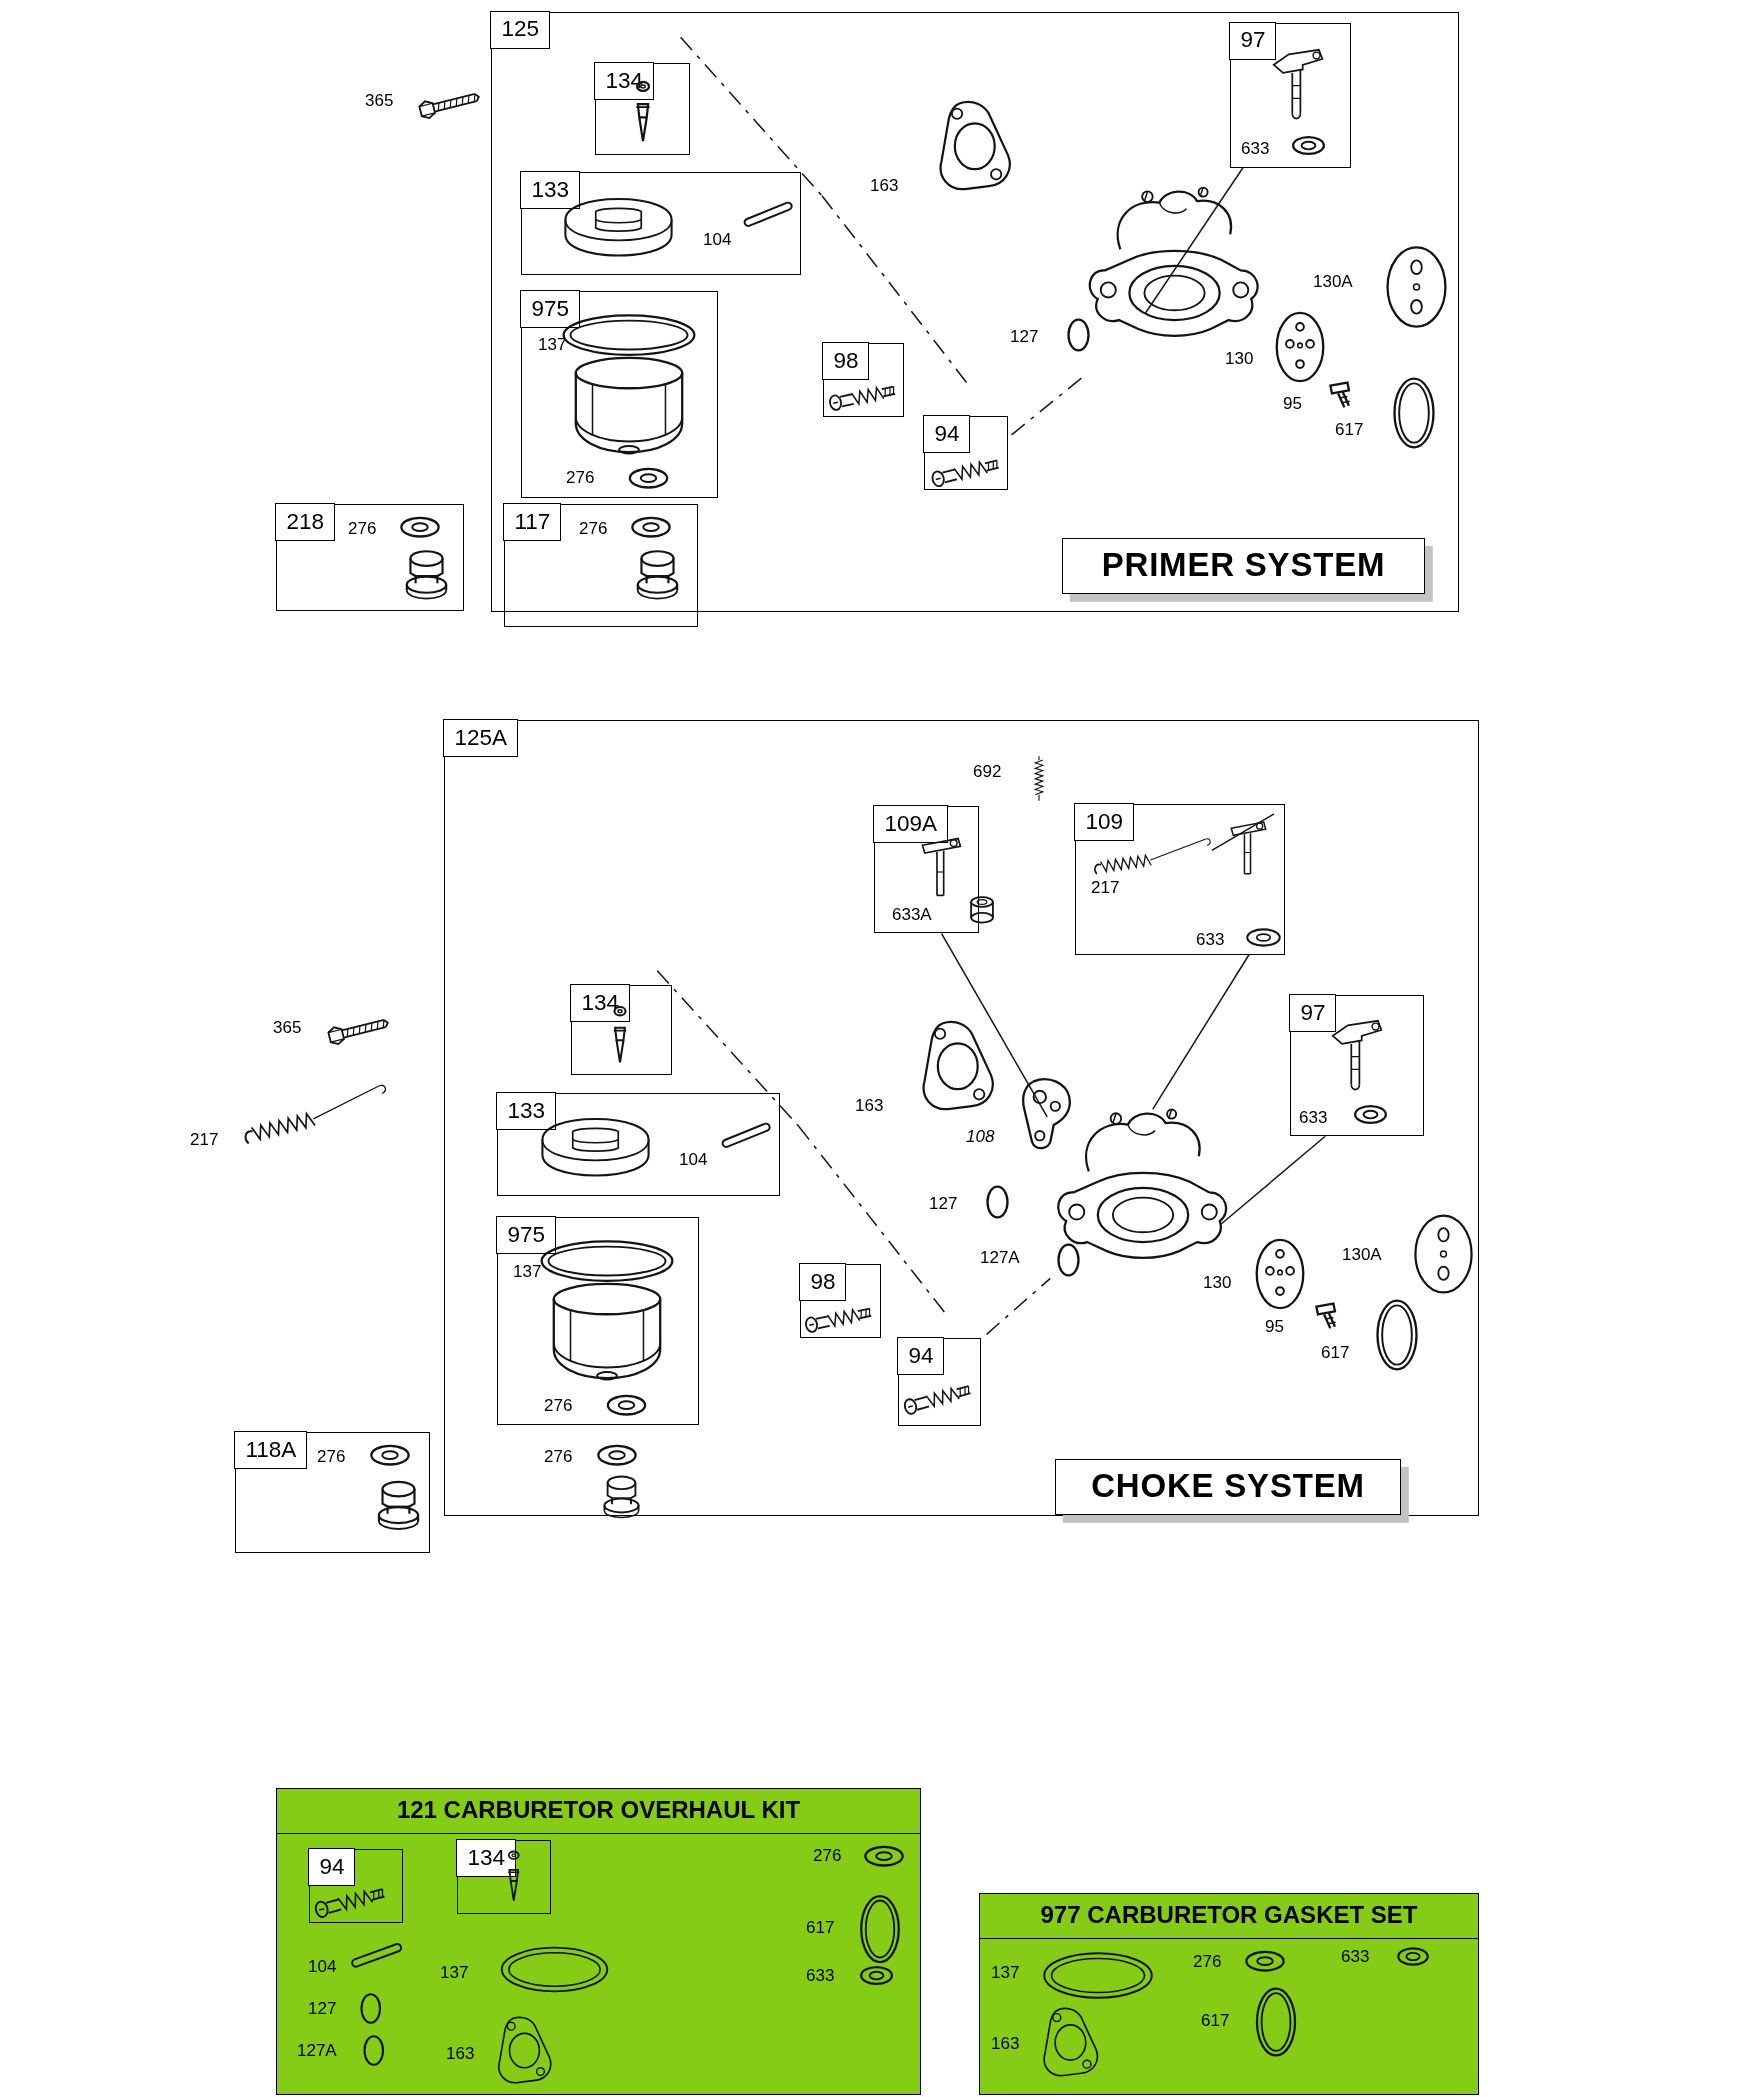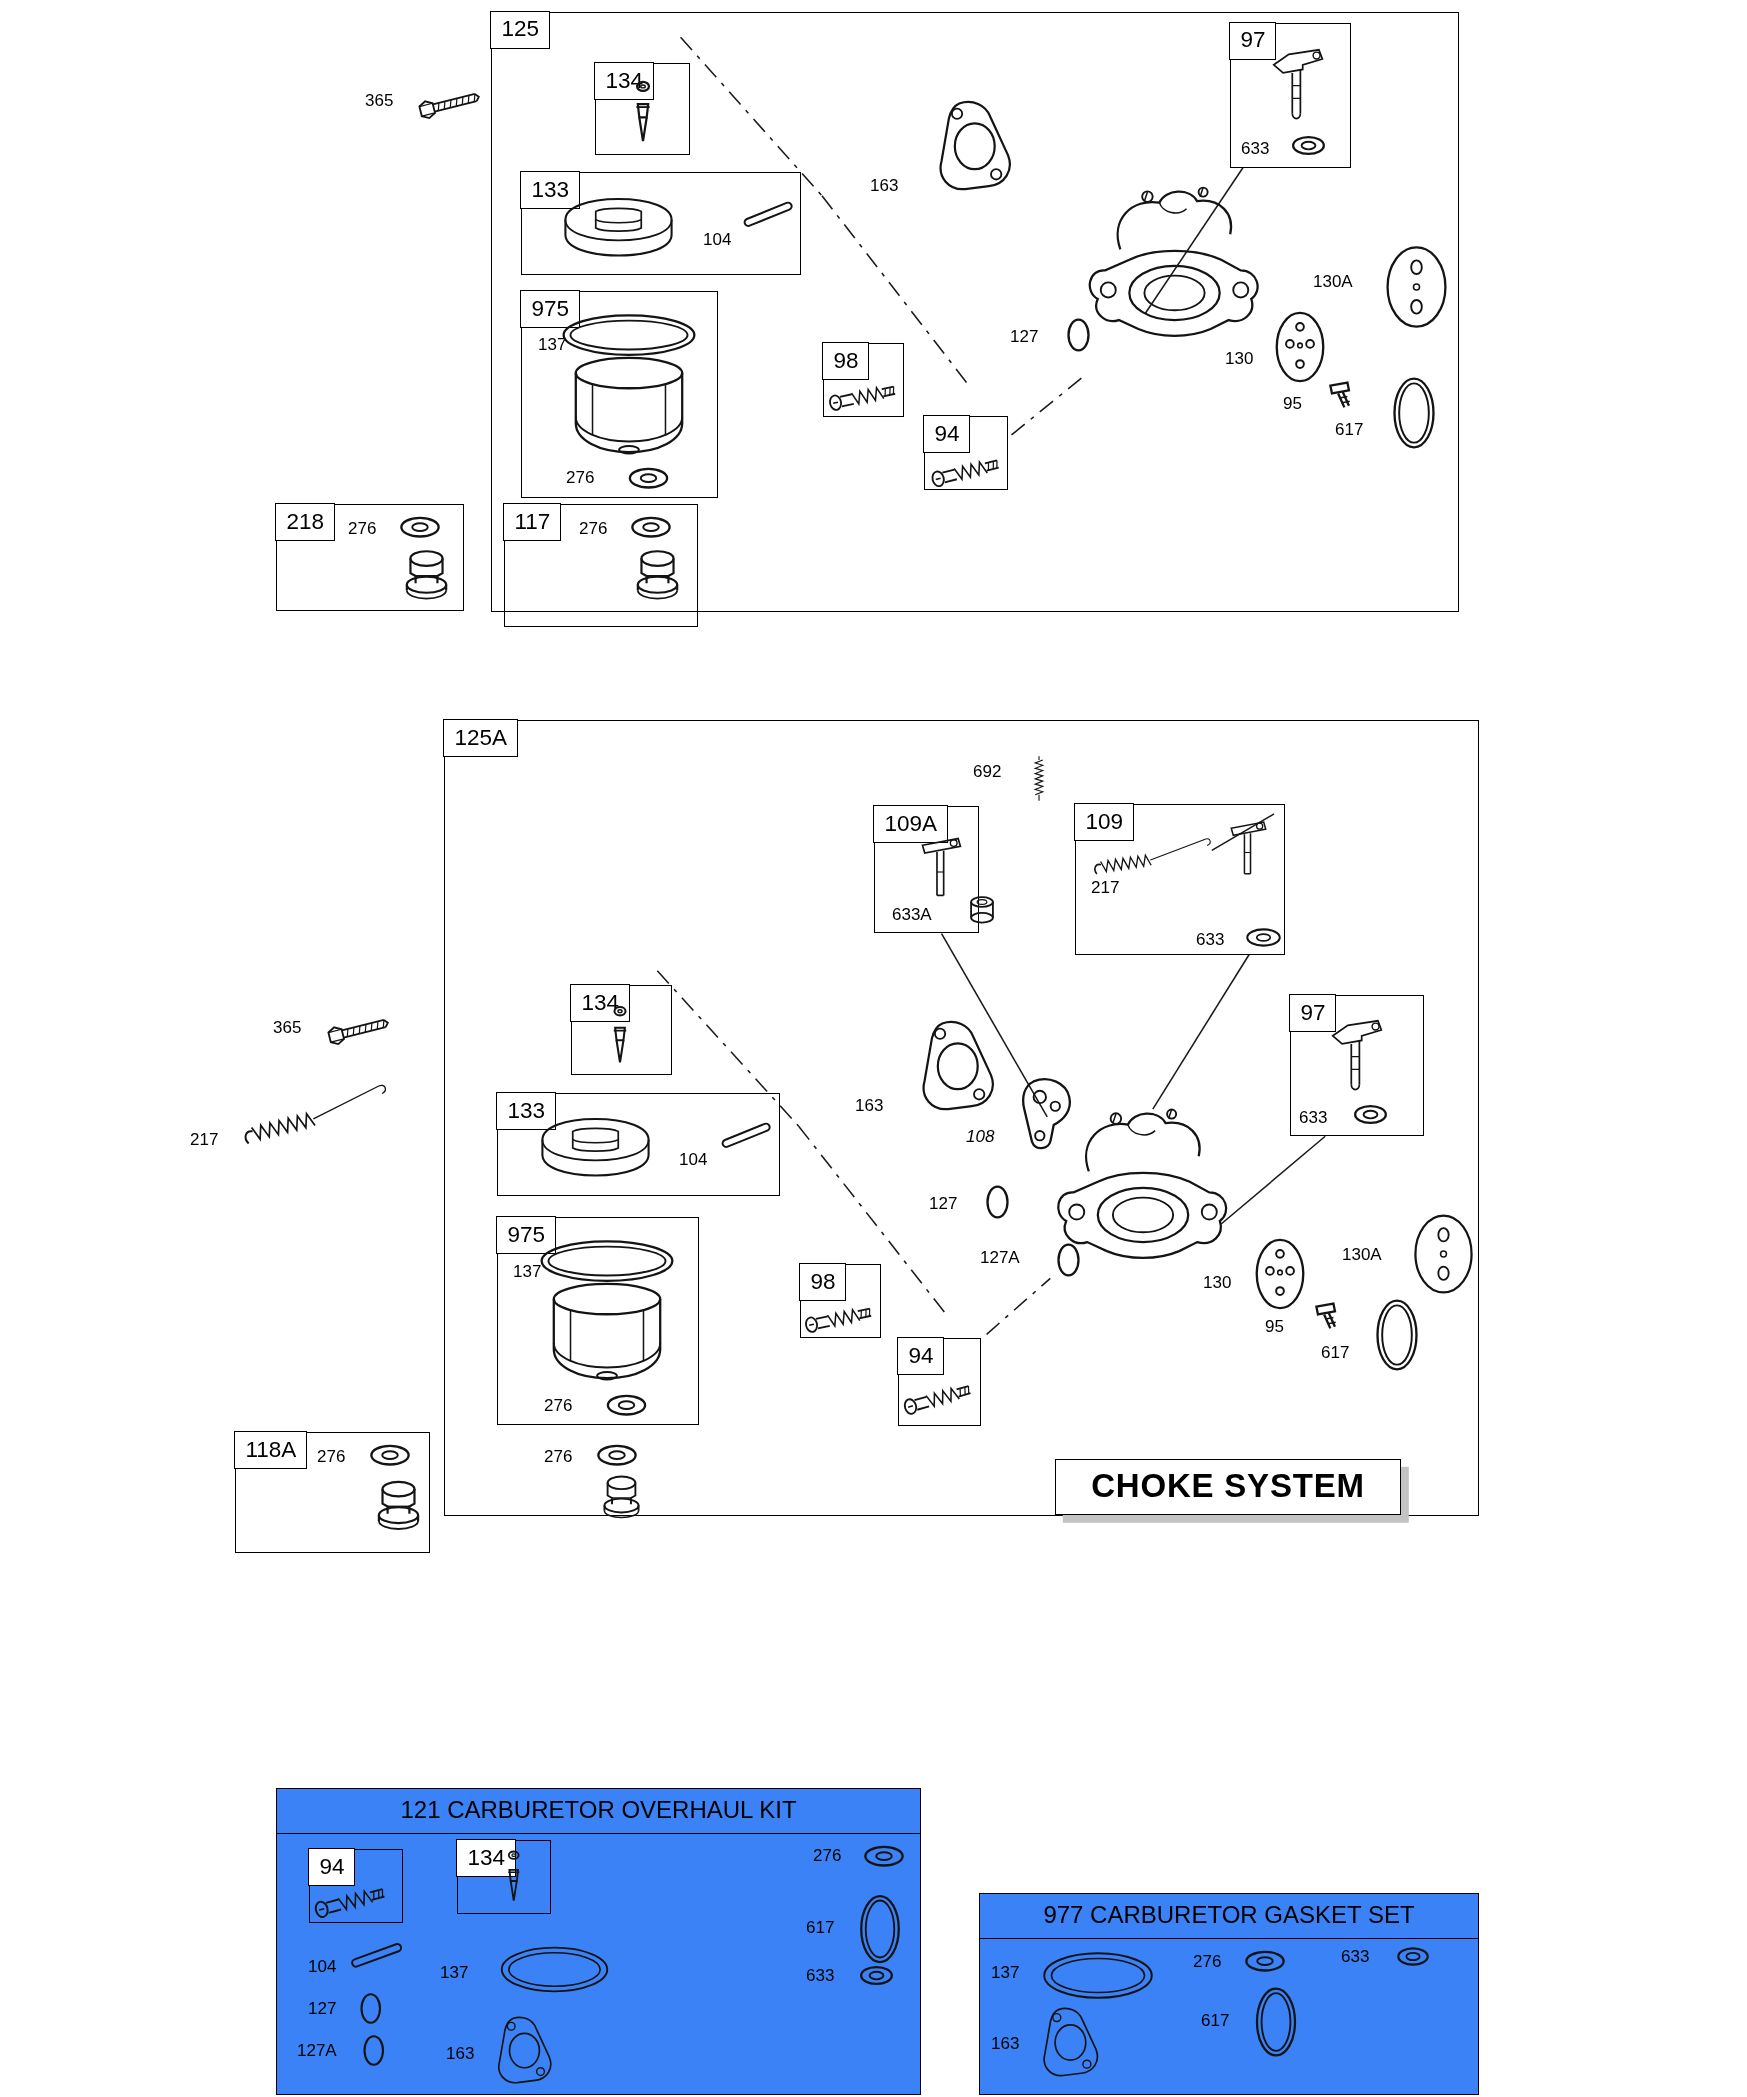--- a/index.html
+++ b/index.html
@@ -8,21 +8,21 @@
   .page { position:relative; width:1748px; height:2097px; background:#ffffff; overflow:hidden; }
   .pbox { position:absolute; border:1.6px solid #000; background:transparent; }
   .pbox-id { position:absolute; top:-1.6px; left:-1.6px; border:1.6px solid #000; background:#fff;
              font-size:22.5px; line-height:1; padding:6.2px 10px 7px; white-space:nowrap; }
   .lbl { position:absolute; font-size:17px; line-height:1; white-space:nowrap; }
   .icon { position:absolute; }
   .icon svg { display:block; width:100%; height:100%; }
   .sys-title { position:absolute; border:1.6px solid #000; background:#fff; font-weight:bold;
                font-size:33px; line-height:1; padding:9.3px 0 11.7px; text-align:center;
                box-shadow:7.8px 7.8px 0 #c3c3c3; letter-spacing:0.8px; }
-  .kit-box { position:absolute; border:1.6px solid #000; background:#3b82f6; }
+  .kit-box { position:absolute; border:1.6px solid #000; background:#84cc16;font-weight:bold; }
   .kit-title { position:absolute; top:0; left:0; width:100%; border-bottom:1.6px solid #000;
                text-align:center; font-size:24px; line-height:1; padding:9.3px 0 11px; }
   .overlay { position:absolute; left:0; top:0; pointer-events:none; }
   .overlay .dd { stroke:#1a1a1a; stroke-width:2; stroke-dasharray:22 10 5 10; }
   .overlay .sol { stroke:#1a1a1a; stroke-width:2; }
   .defs-hidden { position:absolute; width:0; height:0; overflow:hidden; }
 </style>
 </head>
 <body>
 
@@ -311,20 +311,21 @@
       </svg>
     </div>
 
   <div class="lbl" style="left:1335px; top:421px;">617</div>
   <div class="icon" style="left:1389px; top:374px; width:50px; height:78px;">
       <svg viewBox="0 0 64 100" width="50" height="78">
         <use href="#sym-oring-tall"></use>
       </svg>
     </div>
 
+  <div class="sys-title" style="left:1062px; top:538px; width:363px;">PRIMER SYSTEM</div>
 
   <div class="pbox" style="left:276px; top:504px; width:188px; height:107px;">
     <span class="pbox-id">218</span>
   </div>
   <div class="lbl" style="left:348px; top:520px;">276</div>
   <div class="icon" style="left:398px; top:514px; width:44px; height:26.4px;">
       <svg viewBox="0 0 56 34" width="44" height="26.4">
         <use href="#sym-washer"></use>
       </svg>
     </div>

